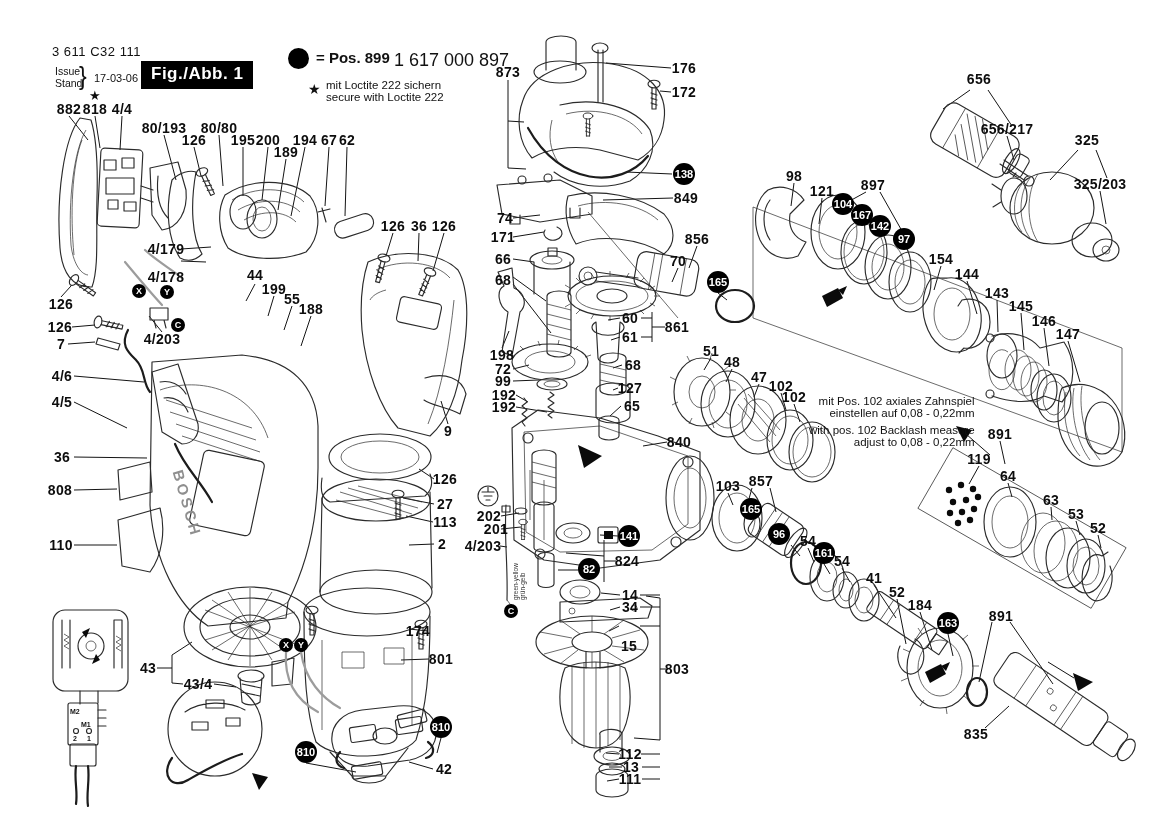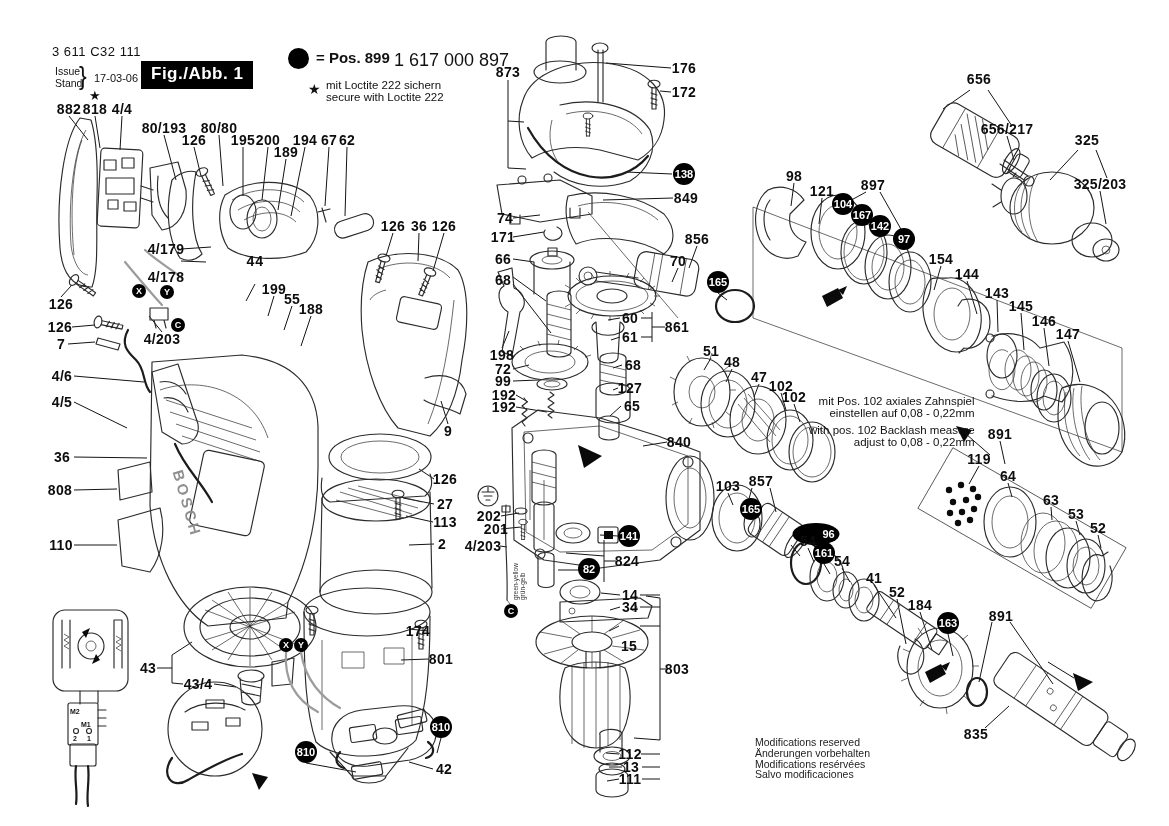--- a/index.html
+++ b/index.html
@@ -405,21 +405,21 @@
       <span class="lbl" style="left: 166px; top: 277px;">4/178</span>
       <span class="lbl" style="left: 61px; top: 304px;">126</span>
       <span class="letter" style="left: 139px; top: 291px;">X</span>
       <span class="letter" style="left: 167px; top: 292px;">Y</span>
       <span class="lbl" style="left: 60px; top: 327px;">126</span>
       <span class="lbl" style="left: 61px; top: 344px;">7</span>
       <span class="letter" style="left: 178px; top: 325px;">C</span>
       <span class="lbl" style="left: 162px; top: 339px;">4/203</span>
       <span class="lbl" style="left: 62px; top: 376px;">4/6</span>
       <span class="lbl" style="left: 62px; top: 402px;">4/5</span>
-      <span class="lbl" style="left: 255px; top: 262px; font-family: Liberation Mono, monospace;">44</span>
+      <span class="lbl" style="left: 255px; top: 275px;">44</span>
       <span class="lbl" style="left: 274px; top: 289px;">199</span>
       <span class="lbl" style="left: 292px; top: 299px;">55</span>
       <span class="lbl" style="left: 311px; top: 309px;">188</span>
       <span class="lbl" style="left: 448px; top: 431px;">9</span>
       <span class="lbl" style="left: 62px; top: 457px;">36</span>
       <span class="lbl" style="left: 60px; top: 490px;">808</span>
       <span class="lbl" style="left: 61px; top: 545px;">110</span>
       <span class="lbl" style="left: 148px; top: 668px;">43</span>
       <span class="lbl" style="left: 198px; top: 684px;">43/4</span>
       <span class="lbl" style="left: 445px; top: 479px;">126</span>
@@ -495,21 +495,21 @@
       <span class="lbl" style="left: 1100px; top: 184px;">325/203</span>
       <span class="lbl" style="left: 1000px; top: 434px;">891</span>
       <span class="lbl" style="left: 979px; top: 459px;">119</span>
       <span class="lbl" style="left: 1008px; top: 476px;">64</span>
       <span class="lbl" style="left: 1051px; top: 500px;">63</span>
       <span class="lbl" style="left: 1076px; top: 514px;">53</span>
       <span class="lbl" style="left: 1098px; top: 528px;">52</span>
       <span class="lbl" style="left: 728px; top: 486px;">103</span>
       <span class="lbl" style="left: 761px; top: 481px;">857</span>
       <span class="badge" style="left: 751px; top: 509px;">165</span>
-      <span class="badge" style="left: 816px; top: 534px; padding-left: 25px;">96</span>
+      <span class="badge" style="left: 779px; top: 534px;">96</span>
       <span class="lbl" style="left: 808px; top: 541px;">54</span>
       <span class="badge" style="left: 824px; top: 553px;">161</span>
       <span class="lbl" style="left: 842px; top: 561px;">54</span>
       <span class="lbl" style="left: 874px; top: 578px;">41</span>
       <span class="lbl" style="left: 897px; top: 592px;">52</span>
       <span class="lbl" style="left: 920px; top: 605px;">184</span>
       <span class="badge" style="left: 948px; top: 623px;">163</span>
       <span class="lbl" style="left: 1001px; top: 616px;">891</span>
       <span class="lbl" style="left: 976px; top: 734px;">835</span>
     </div>
@@ -532,25 +532,19 @@
     <div>secure with Loctite 222</div>
   </div>
 
   <div class="abs backlash">
     <div>mit Pos. 102 axiales Zahnspiel</div>
     <div>einstellen auf 0,08 - 0,22mm</div>
     <div class="g2">with pos. 102 Backlash measure</div>
     <div>adjust to 0,08 - 0,22mm</div>
   </div>
 
-  <div class="abs mods">
-    <div>Modifications reserved</div>
-    <div>Änderungen vorbehalten</div>
-    <div>Modifications resérvées</div>
-    <div>Salvo modificaciones</div>
-  </div>
 
   <div class="abs brand">BOSCH</div>
   <div class="abs wirelbl">
     <div>green-yellow</div>
     <div>grün-gelb</div>
   </div>
 </div>
 
 </body></html>

